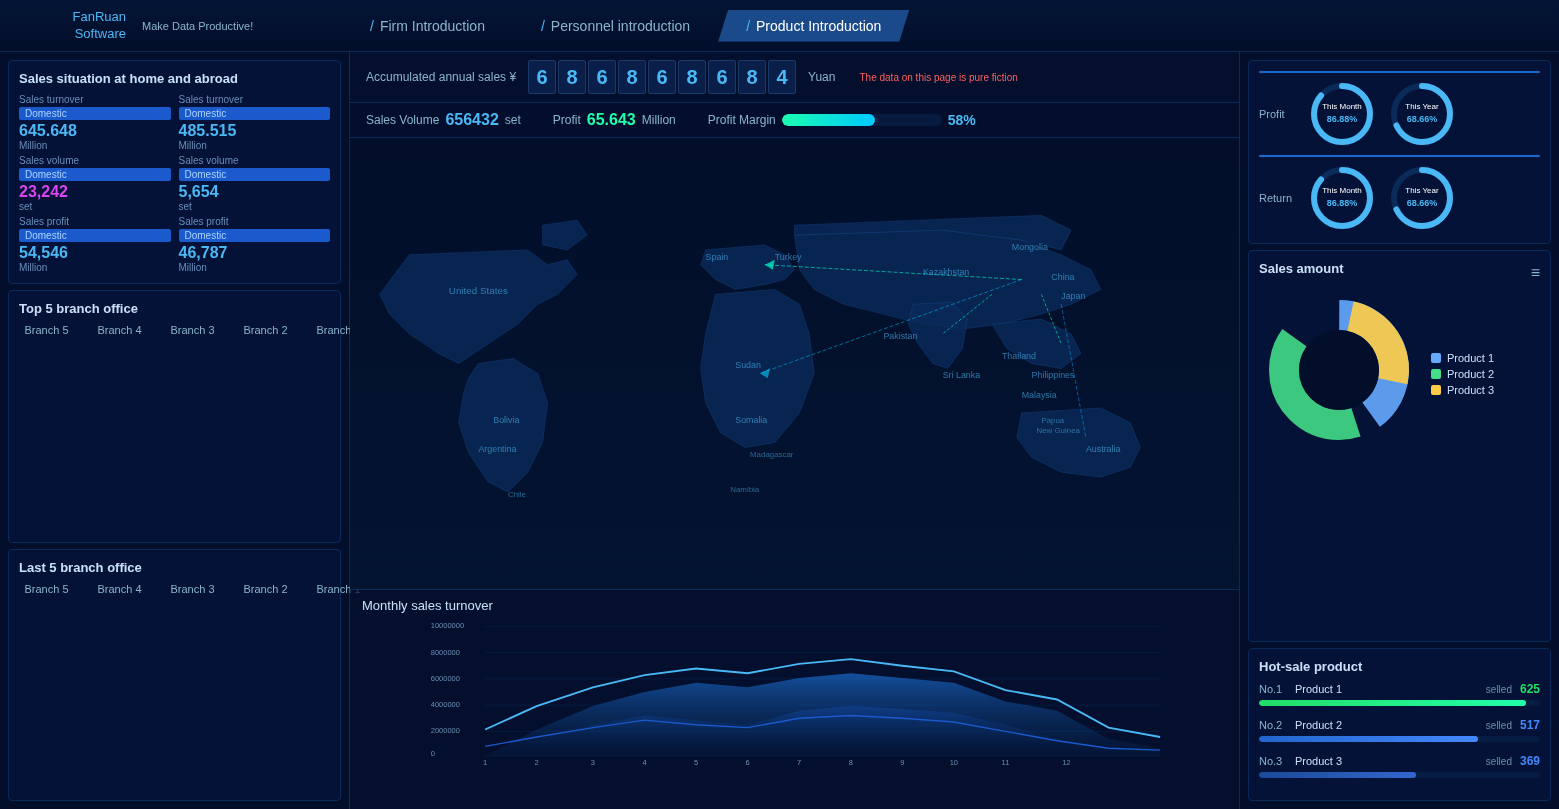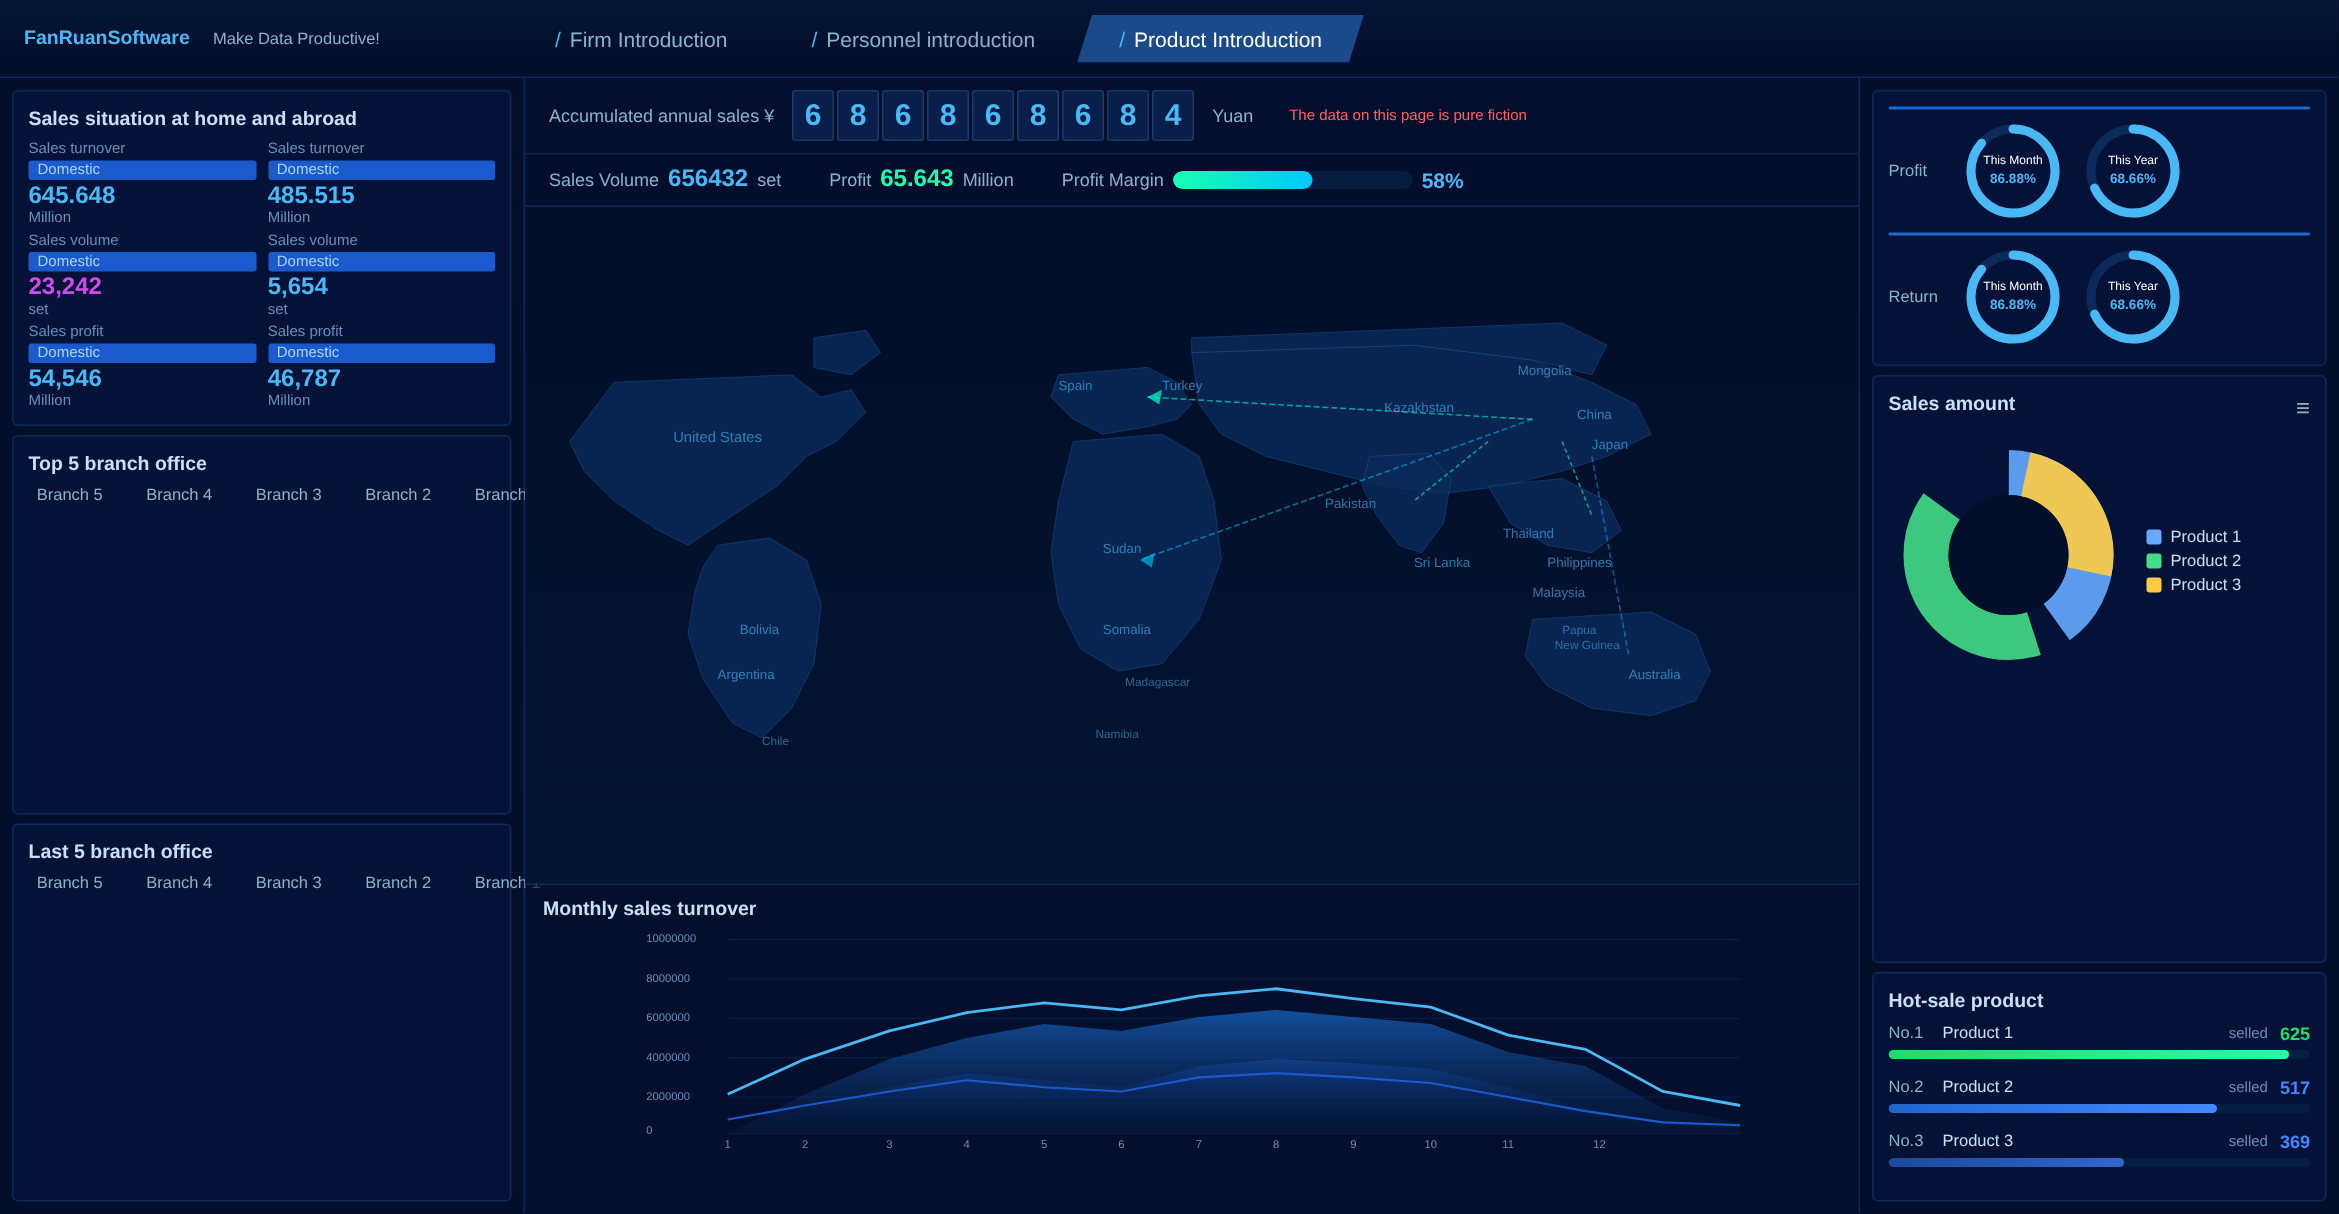--- a/index.html
+++ b/index.html
@@ -17,22 +17,23 @@
     .header {
       display: flex;
       align-items: center;
       background: linear-gradient(180deg, #041535 0%, #020e2a 100%);
       border-bottom: 1px solid #0a2a5a;
       padding: 0 16px;
       height: 52px;
     }
     .logo {
       display: flex;
+      flex-direction: column;
       color: #4ab8f5;
-      font-weight: bold;
+      font-weight: normal;
       font-size: 13px;
       line-height: 1.3;
       width: 110px;
       text-align: right;
     }
     .tagline {
       color: #8ab4cc;
       font-size: 11px;
       margin-left: 16px;
       width: 160px;
@@ -270,21 +271,21 @@
     .monthly-chart {
       height: 220px;
       background: rgba(4, 15, 45, 0.7);
       border-top: 1px solid #0a2a5a;
       padding: 8px 12px 4px;
       position: relative;
     }
     .chart-title {
       color: #c8e0f8;
       font-size: 13px;
-      font-weight: bold;
+      font-weight: normal;
       margin-bottom: 4px;
     }
     .circle-wrap {
       display: flex;
       flex-direction: column;
       align-items: center;
     }
     .circle-svg {
       width: 70px;
       height: 70px;

